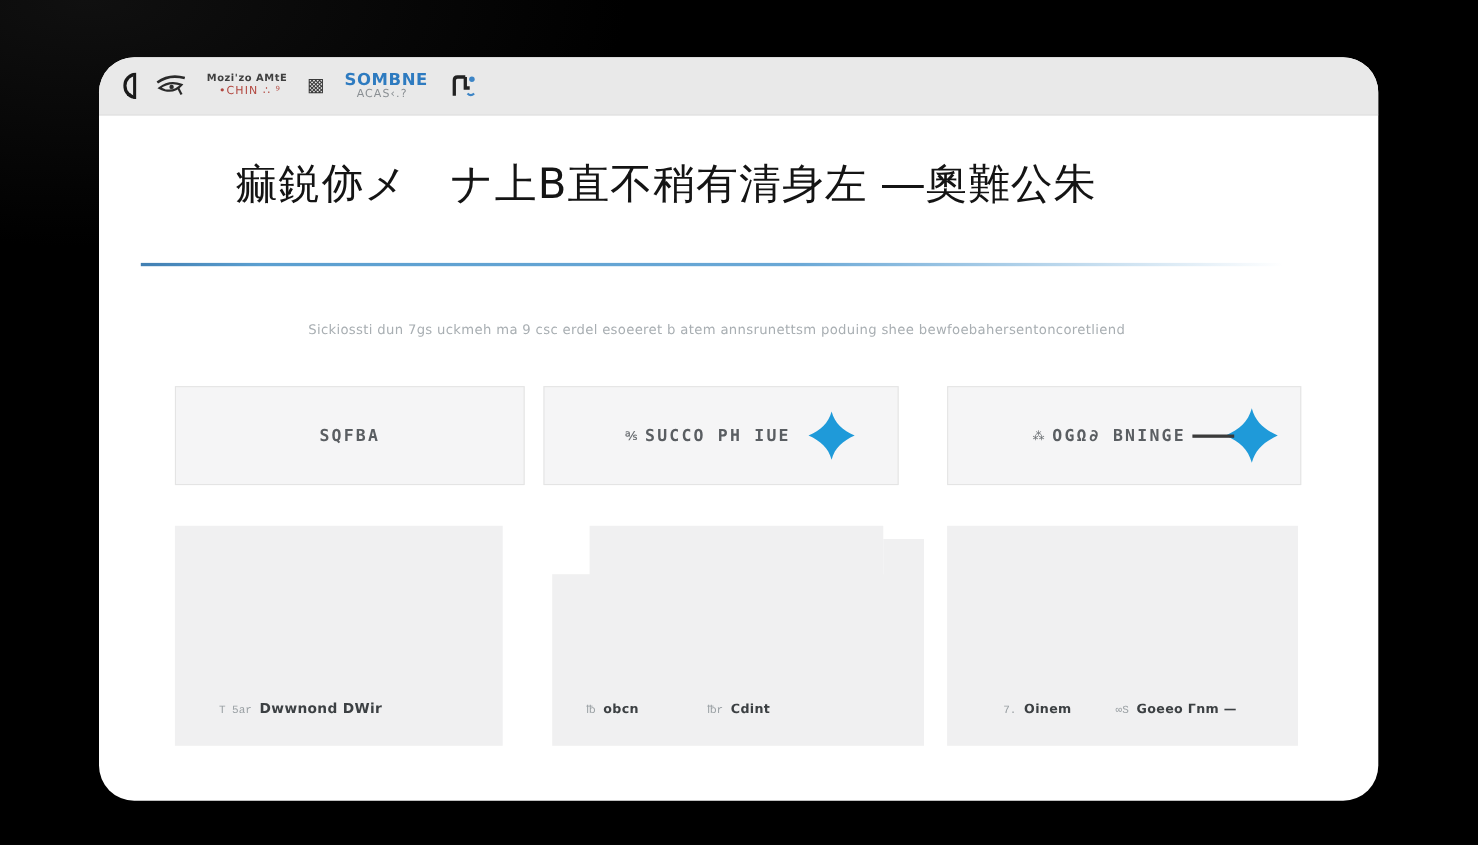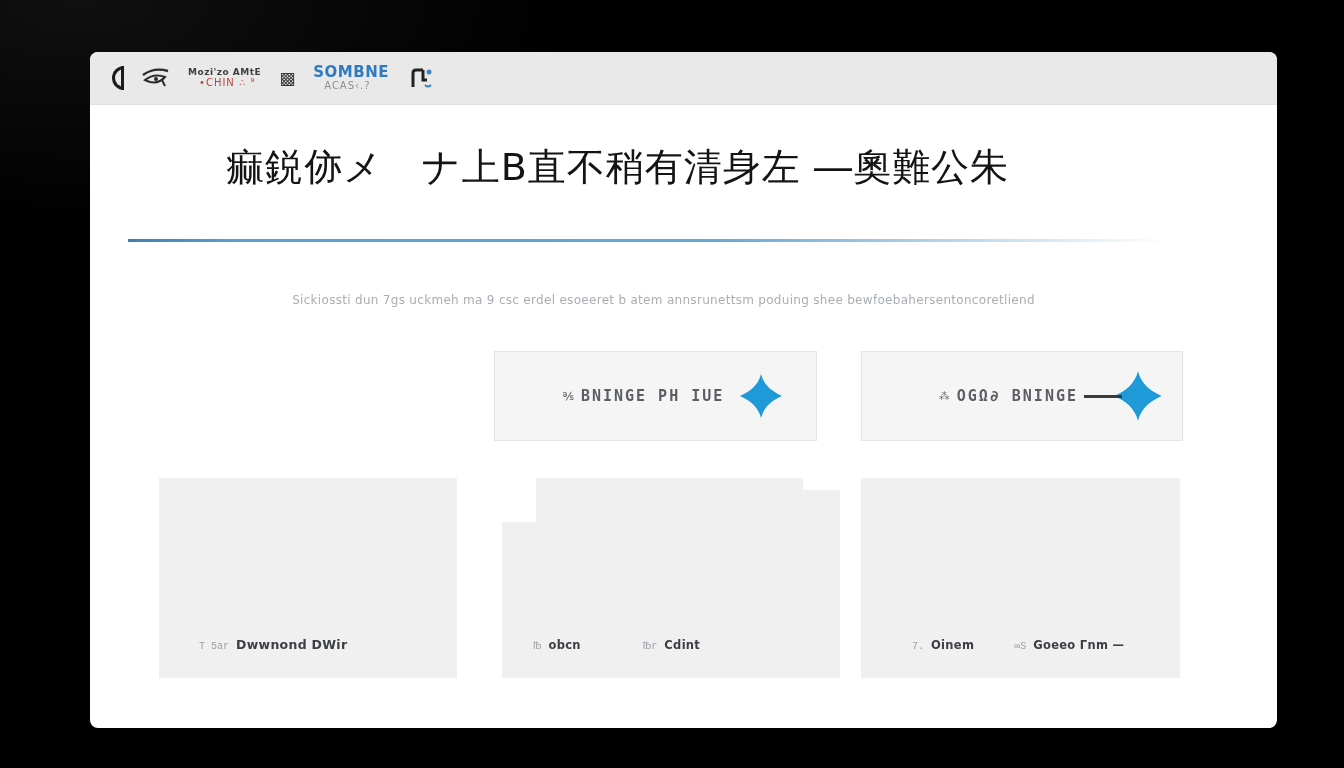--- a/index.html
+++ b/index.html
@@ -6,21 +6,21 @@
   body{
     width:1344px;height:768px;overflow:hidden;
     background:#000;
     background-image:radial-gradient(700px 320px at 6% 0%, #101010 0%, #000 70%),
                      radial-gradient(500px 260px at 98% 90%, #0b0b0b 0%, #000 75%);
     font-family:"DejaVu Sans", "Liberation Sans", sans-serif;
     position:relative;
   }
   .window{
     position:absolute;left:90px;top:52px;width:1163px;height:676px;
-    background:#ffffff;border-radius:8px;overflow:hidden;padding-left:24px;
+    background:#ffffff;border-radius:32px;overflow:hidden;
   }
   
   .topbar{
     position:absolute;left:0;top:0;right:0;height:53px;
     background:#e9e9e9;border-bottom:1px solid #e0e0e0;
     display:flex;align-items:center;gap:18px;padding-left:22px;box-sizing:border-box;
   }
   .icon-semicircle{
     width:12px;height:24px;border:3px solid #1b1b1b;border-right:3px solid #1b1b1b;
     border-radius:13px 0 0 13px;box-sizing:border-box;
@@ -113,24 +113,27 @@
       <path d="M16 5 v10 h4" stroke="#222" stroke-width="3" fill="none"></path>
       <circle cx="22" cy="7" r="2.5" fill="#3d85c6"></circle>
       <path d="M18 20 q3 3 6 0" stroke="#3d85c6" stroke-width="2" fill="none"></path>
     </svg>
   </div>
 
   <div class="hero-title">痲鋭㑊メ゙ナ上B直不稍有清身左 ―奧難公朱</div>
   <div class="hero-rule"></div>
   <div class="hero-desc">Sickiossti dun 7gs uckmeh ma 9 csc erdel esoeeret b atem annsrunettsm poduing shee bewfoebahersentoncoretliend</div>
 
+  <div class="action-card ac-1">
+    <span class="ac-label">SQFBA</span>
+  </div>
 
   <div class="action-card ac-2">
     <span class="ac-prefix">℁</span>
-    <span class="ac-label">BNINGE PH IUE</span>
+    <span class="ac-label">SUCCO PH IUE</span>
     <svg class="sparkle" width="54" height="48" viewBox="0 0 48 48">
       <path d="M24 2 C21 13 14 19 3 24 C14 29 21 35 24 46 C27 35 34 29 45 24 C34 19 27 13 24 2 Z" fill="#1f9ad9"></path>
     </svg>
   </div>
 
   <div class="action-card ac-3">
     <span class="ac-prefix">⁂</span>
     <span class="ac-label">OGΩ∂ BNINGE</span>
     <div class="dash"></div>
     <svg class="sparkle" width="60" height="54" viewBox="0 0 48 48">

